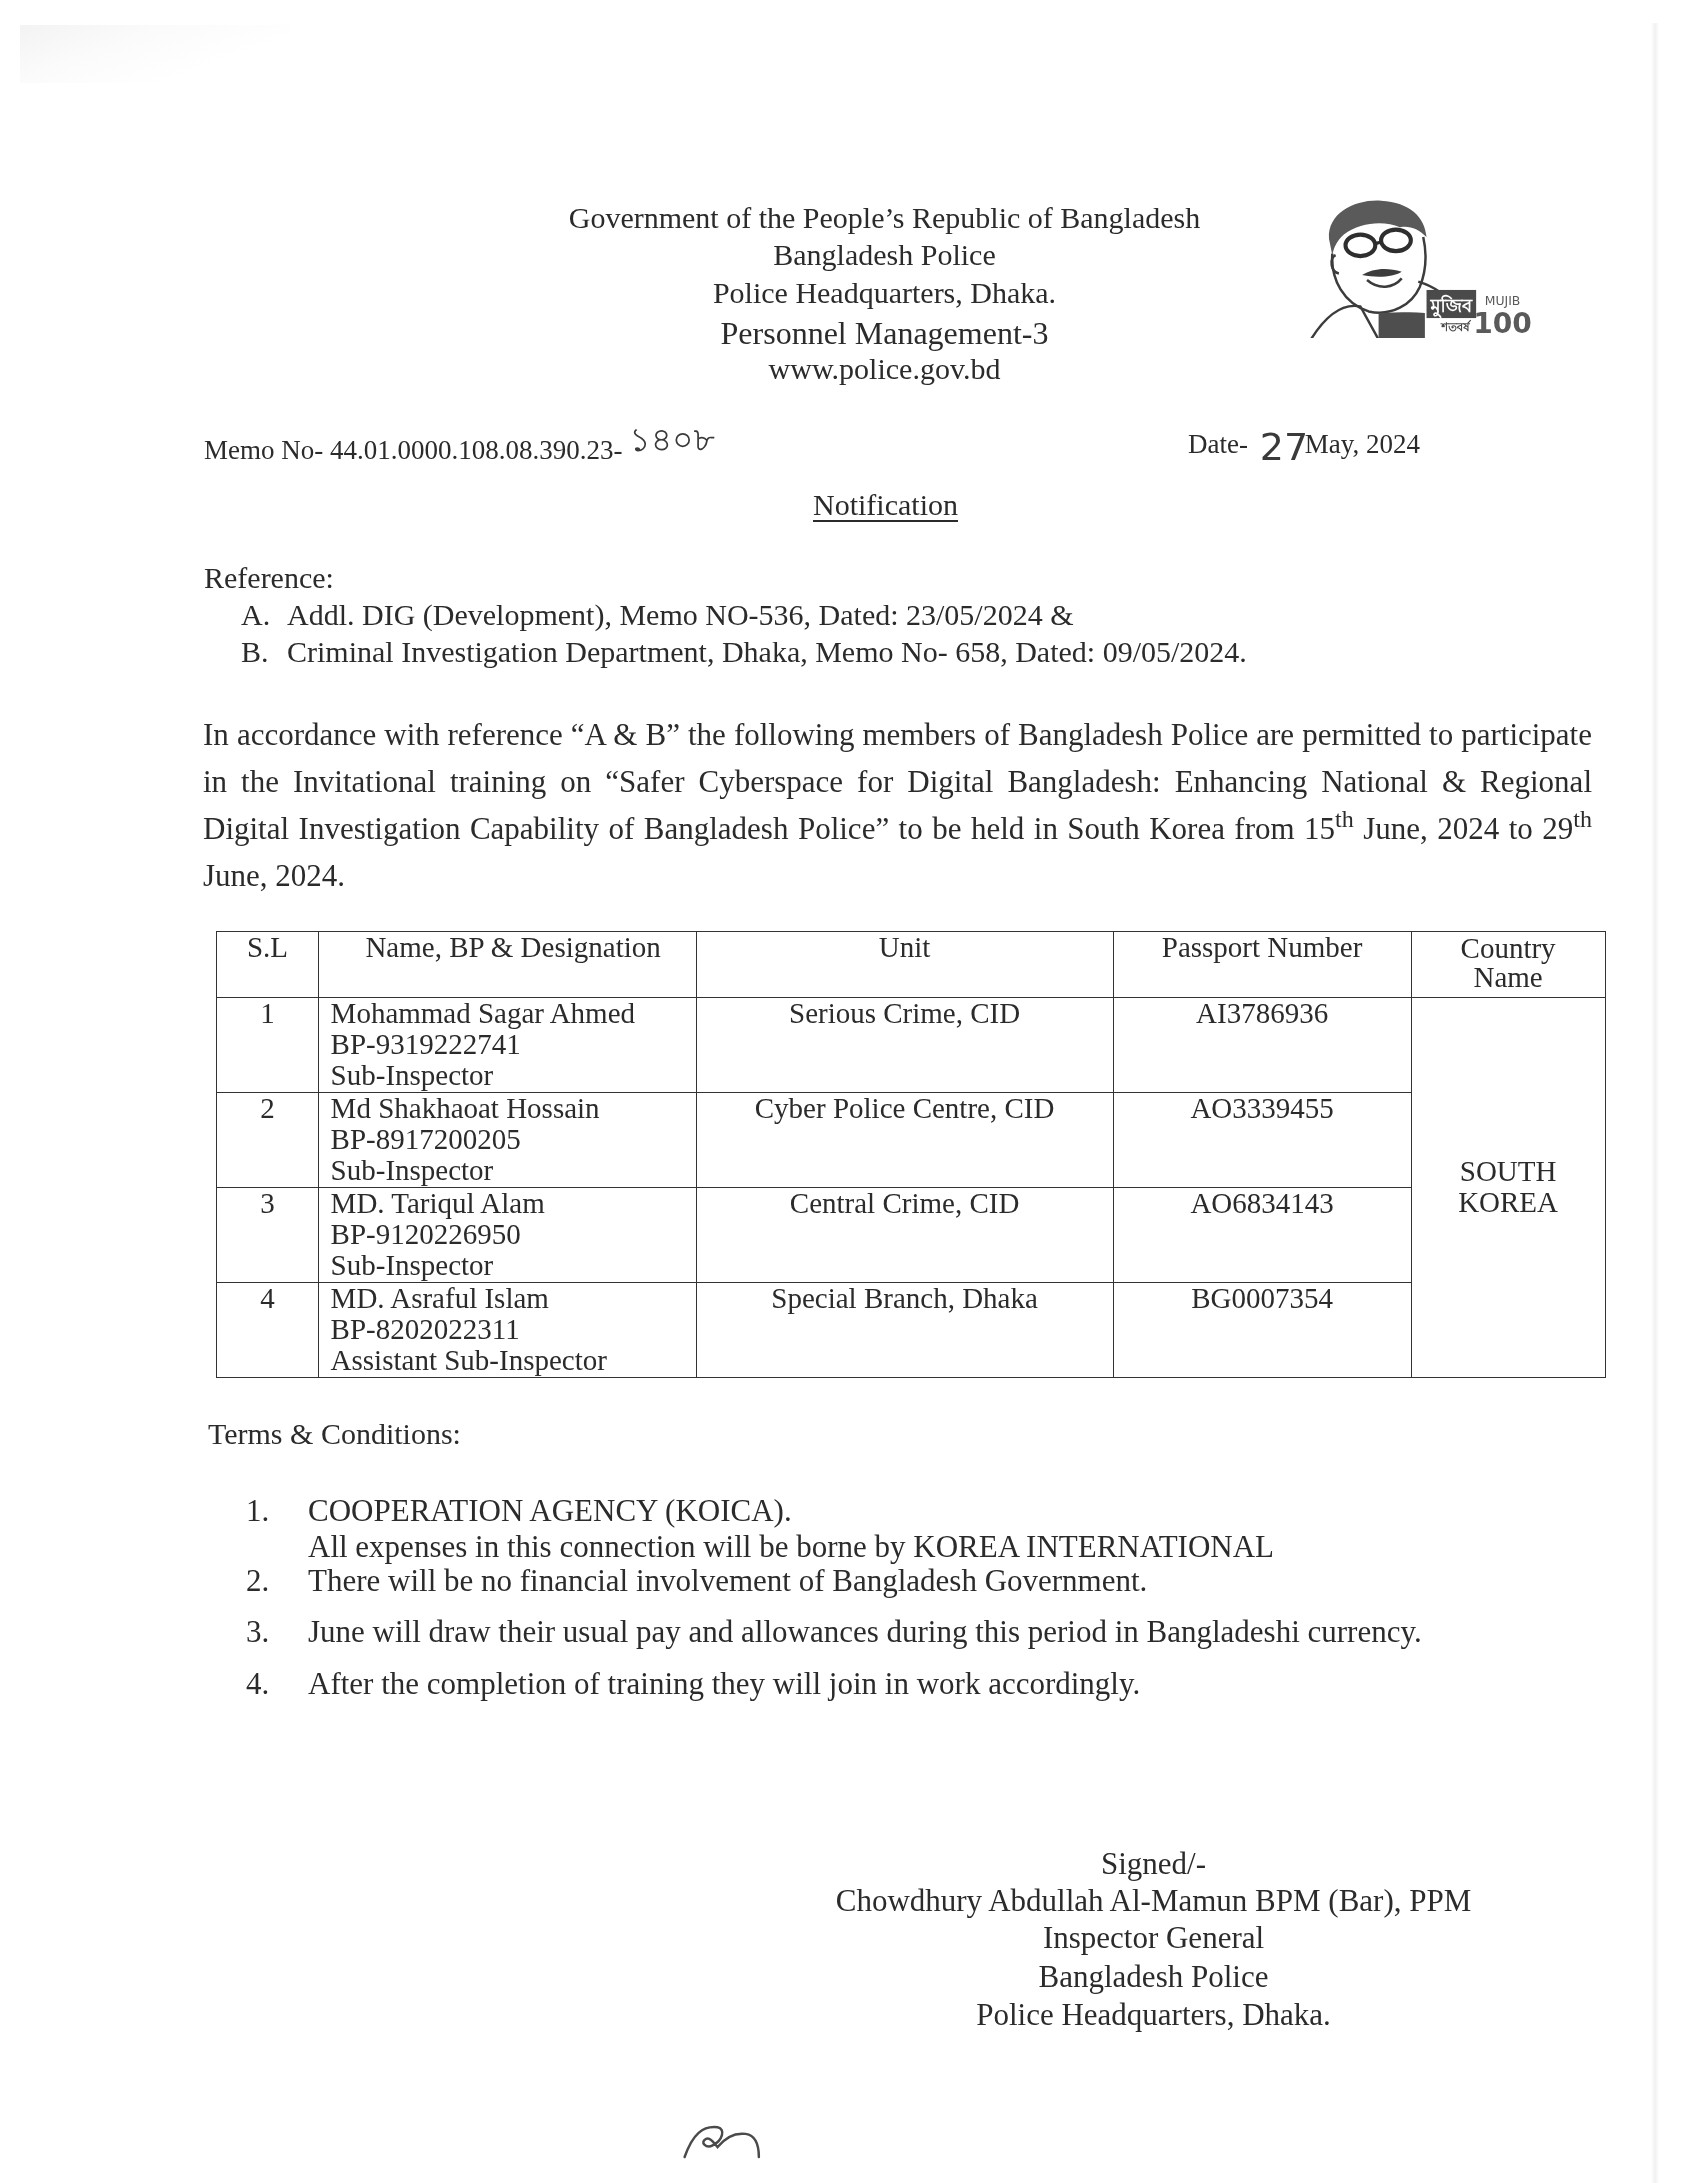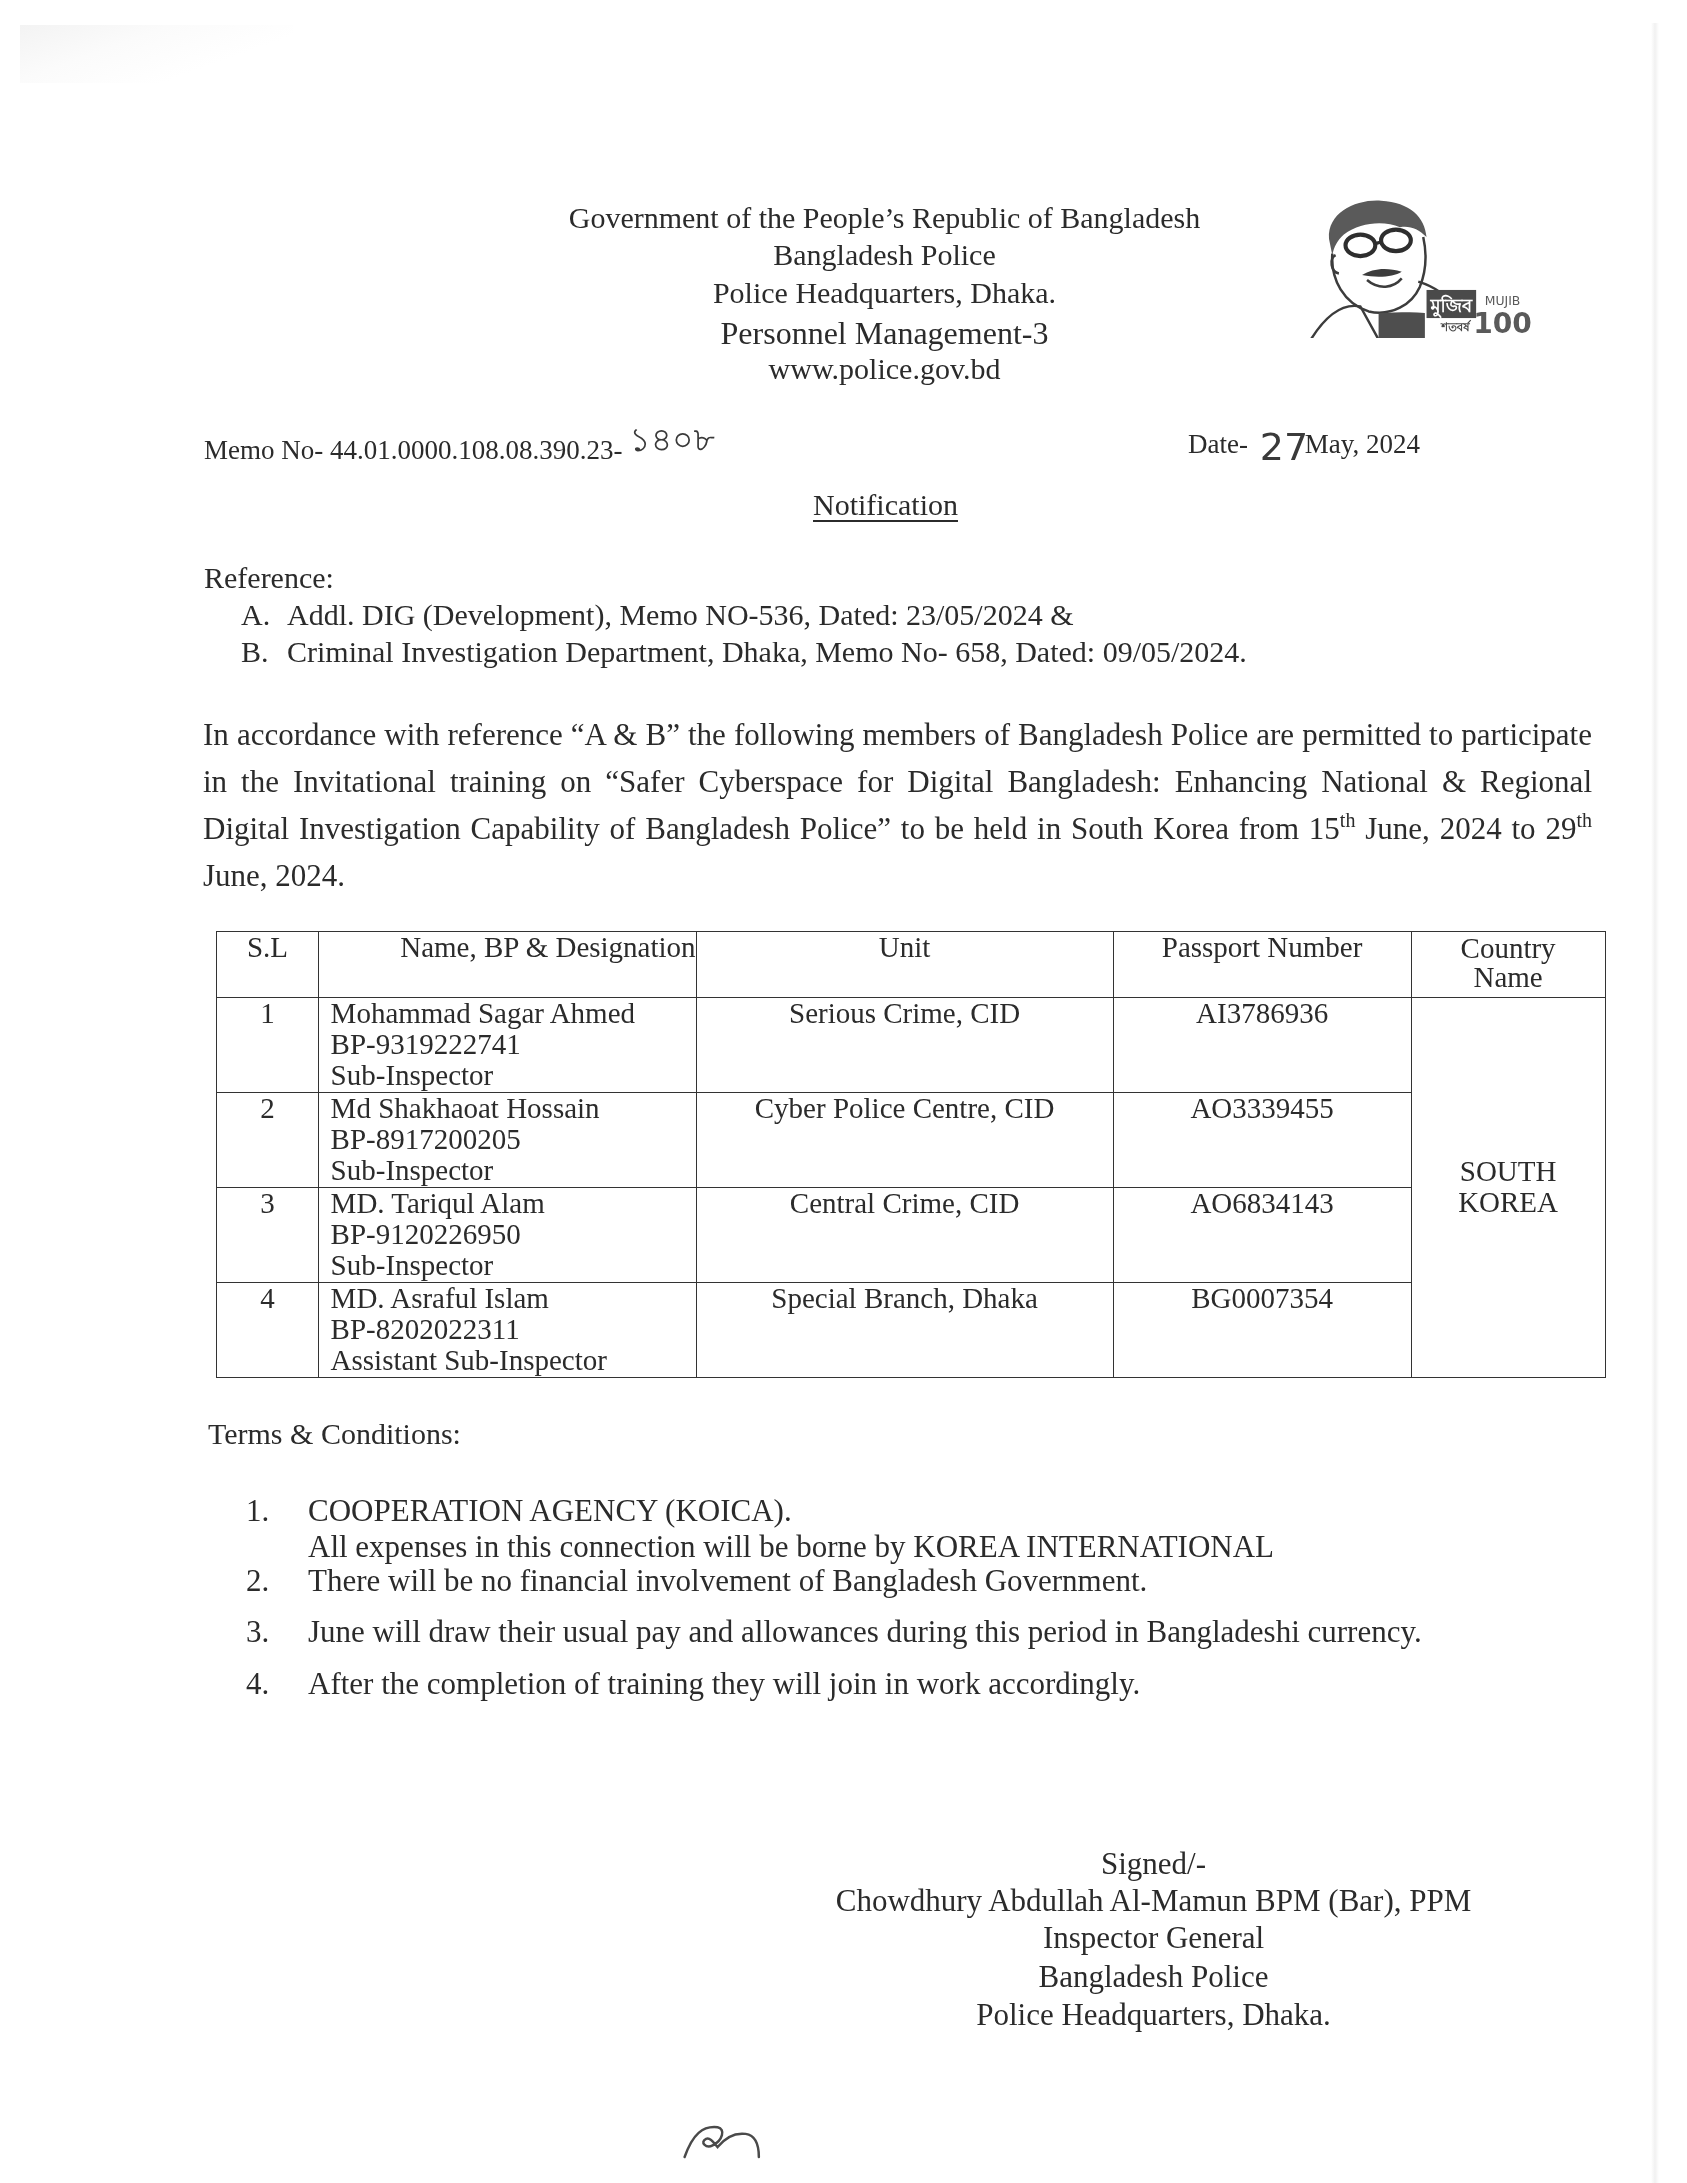--- a/index.html
+++ b/index.html
@@ -17,21 +17,21 @@
   
   .memo { font-size: 27px; }
   .hand { font-family: "DejaVu Sans", sans-serif; color: #3a3a3a; font-weight: normal; }
 
   .notif { position: absolute; left: 796px; top: 488px; width: 179px; text-align: center; font-size: 30px;
            text-decoration: underline; text-decoration-thickness: 1.7px; text-underline-offset: 5px; }
 
   .body-txt { font-size: 30px; }
   .para { position: absolute; left: 203px; width: 1389px; font-size: 31px; line-height: 47px;
           text-align: justify; text-align-last: left; }
-  .para sup { font-size: 20px; line-height: 0; vertical-align: 11.6px; }
+  .para sup { font-size: 24px; line-height: 0; vertical-align: 11.6px; }
 
   
   .tbl { position: absolute; left: 216px; top: 931px; border-collapse: collapse; table-layout: fixed; font-size: 29px; }
   .tbl td, .tbl th { border: 1.7px solid #333; padding: 0; vertical-align: top; font-weight: normal; line-height: 31px; }
   .tbl th { height: 63px; }
   .tbl td { height: 94px; }
   .c-sl { width: 101px; text-align: center; }
   .c-name { width: 365px; text-align: left; padding-left: 11.6px !important; }
   .c-unit { width: 416px; text-align: center; }
   .c-pass { width: 297px; text-align: center; }
@@ -107,21 +107,21 @@
 <div class="abs body-txt" style="left:241px; top:635px;">
   <span style="display:inline-block; width:46px;">B.</span><span>Criminal Investigation Department, Dhaka, Memo No- 658, Dated: 09/05/2024.</span>
 </div>
 
 <div class="para" style="top:711px;"><span>In accordance with reference “A &amp; B” the following members of Bangladesh Police are permitted to participate in the Invitational training on “Safer Cyberspace for Digital Bangladesh: Enhancing National &amp; Regional Digital Investigation Capability of Bangladesh Police” to be held in South Korea from 15</span><sup>th</sup><span> June, 2024 to 29</span><sup>th</sup><span> June, 2024.</span></div>
 
 <table class="tbl">
   <thead>
     <tr>
       <th class="c-sl">S.L</th>
-      <th class="c-name" style="text-align:right; padding-left:25px;">Name, BP &amp; Designation</th>
+      <th class="c-name" style="text-align:center; padding-left:25px;">Name, BP &amp; Designation</th>
       <th class="c-unit">Unit</th>
       <th class="c-pass">Passport Number</th>
       <th class="c-country" style="line-height:29px; padding-top:1.7px;margin-top:18px;">
         <div>Country</div>
         <div>Name</div>
       </th>
     </tr>
   </thead>
   <tbody>
     <tr>

